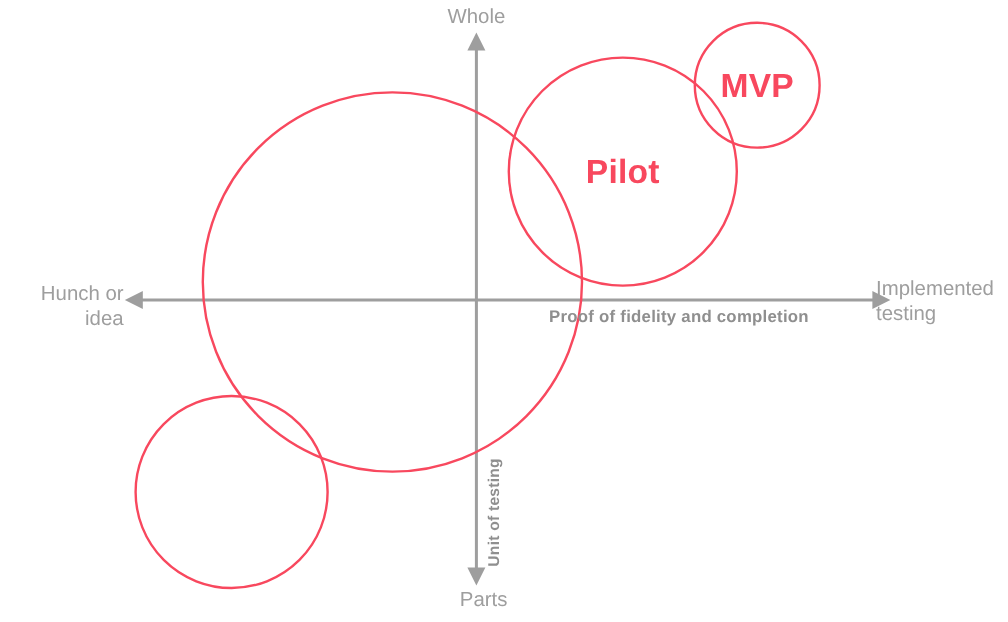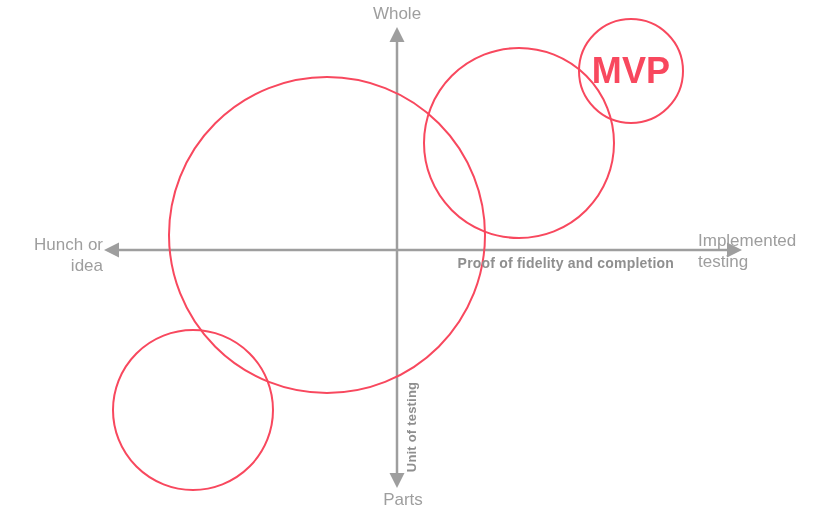--- a/index.html
+++ b/index.html
@@ -29,42 +29,42 @@
   .bubble { fill: none; stroke: var(--accent); stroke-width: 2; }
 
   .label {
     position: absolute;
     white-space: pre-line;
     color: var(--axis);
     font-size: 17px;
     line-height: 1.25;
   }
   .center-xy { transform: translate(-50%, -50%); }
-  .center-y  { transform: translateY(-50%); }
+  .center-y  { transform: translateY(-50%); margin-left: 32px; }
 
   .end-label-left  { text-align: right; }
   .end-label-right { text-align: left; }
 
   .axis-title {
     color: var(--axis-bold);
     font-weight: 700;
     font-size: 14px;
     white-space: nowrap;
     letter-spacing: 0.2px;
   }
   .axis-title-vertical {
     font-size: 13px;
     transform: translate(-50%, -50%) rotate(-90deg);
   }
 
   .bubble-label {
     position: absolute;
     color: var(--accent);
     font-weight: 700;
-    font-size: 36px;
+    font-size: 28px;
     line-height: 1.18;
     text-align: center;
     white-space: pre-line;
     transform: translate(-50%, -50%);
     letter-spacing: 0.2px;
   }
 </style>
 </head>
 <body>
 
@@ -93,15 +93,16 @@
   <div class="label center-y end-label-left" style="right:737px; top:255px;">Hunch or
 idea</div>
 
   <div class="label center-y end-label-right" style="left:698px; top:251px;">Implemented
 testing</div>
 
   <div class="label axis-title center-y" style="right:166px; top:264px;">Proof of fidelity and completion</div>
 
   <div class="label axis-title axis-title-vertical" style="left:412px; top:427px;">Unit of testing</div>
 
+  <div class="bubble-label" style="left: 519px; top: 143px;">Pilot</div>
   <div class="bubble-label" style="left: 631px; top: 71px;">MVP</div>
 
 </div>
 
 </body></html>

